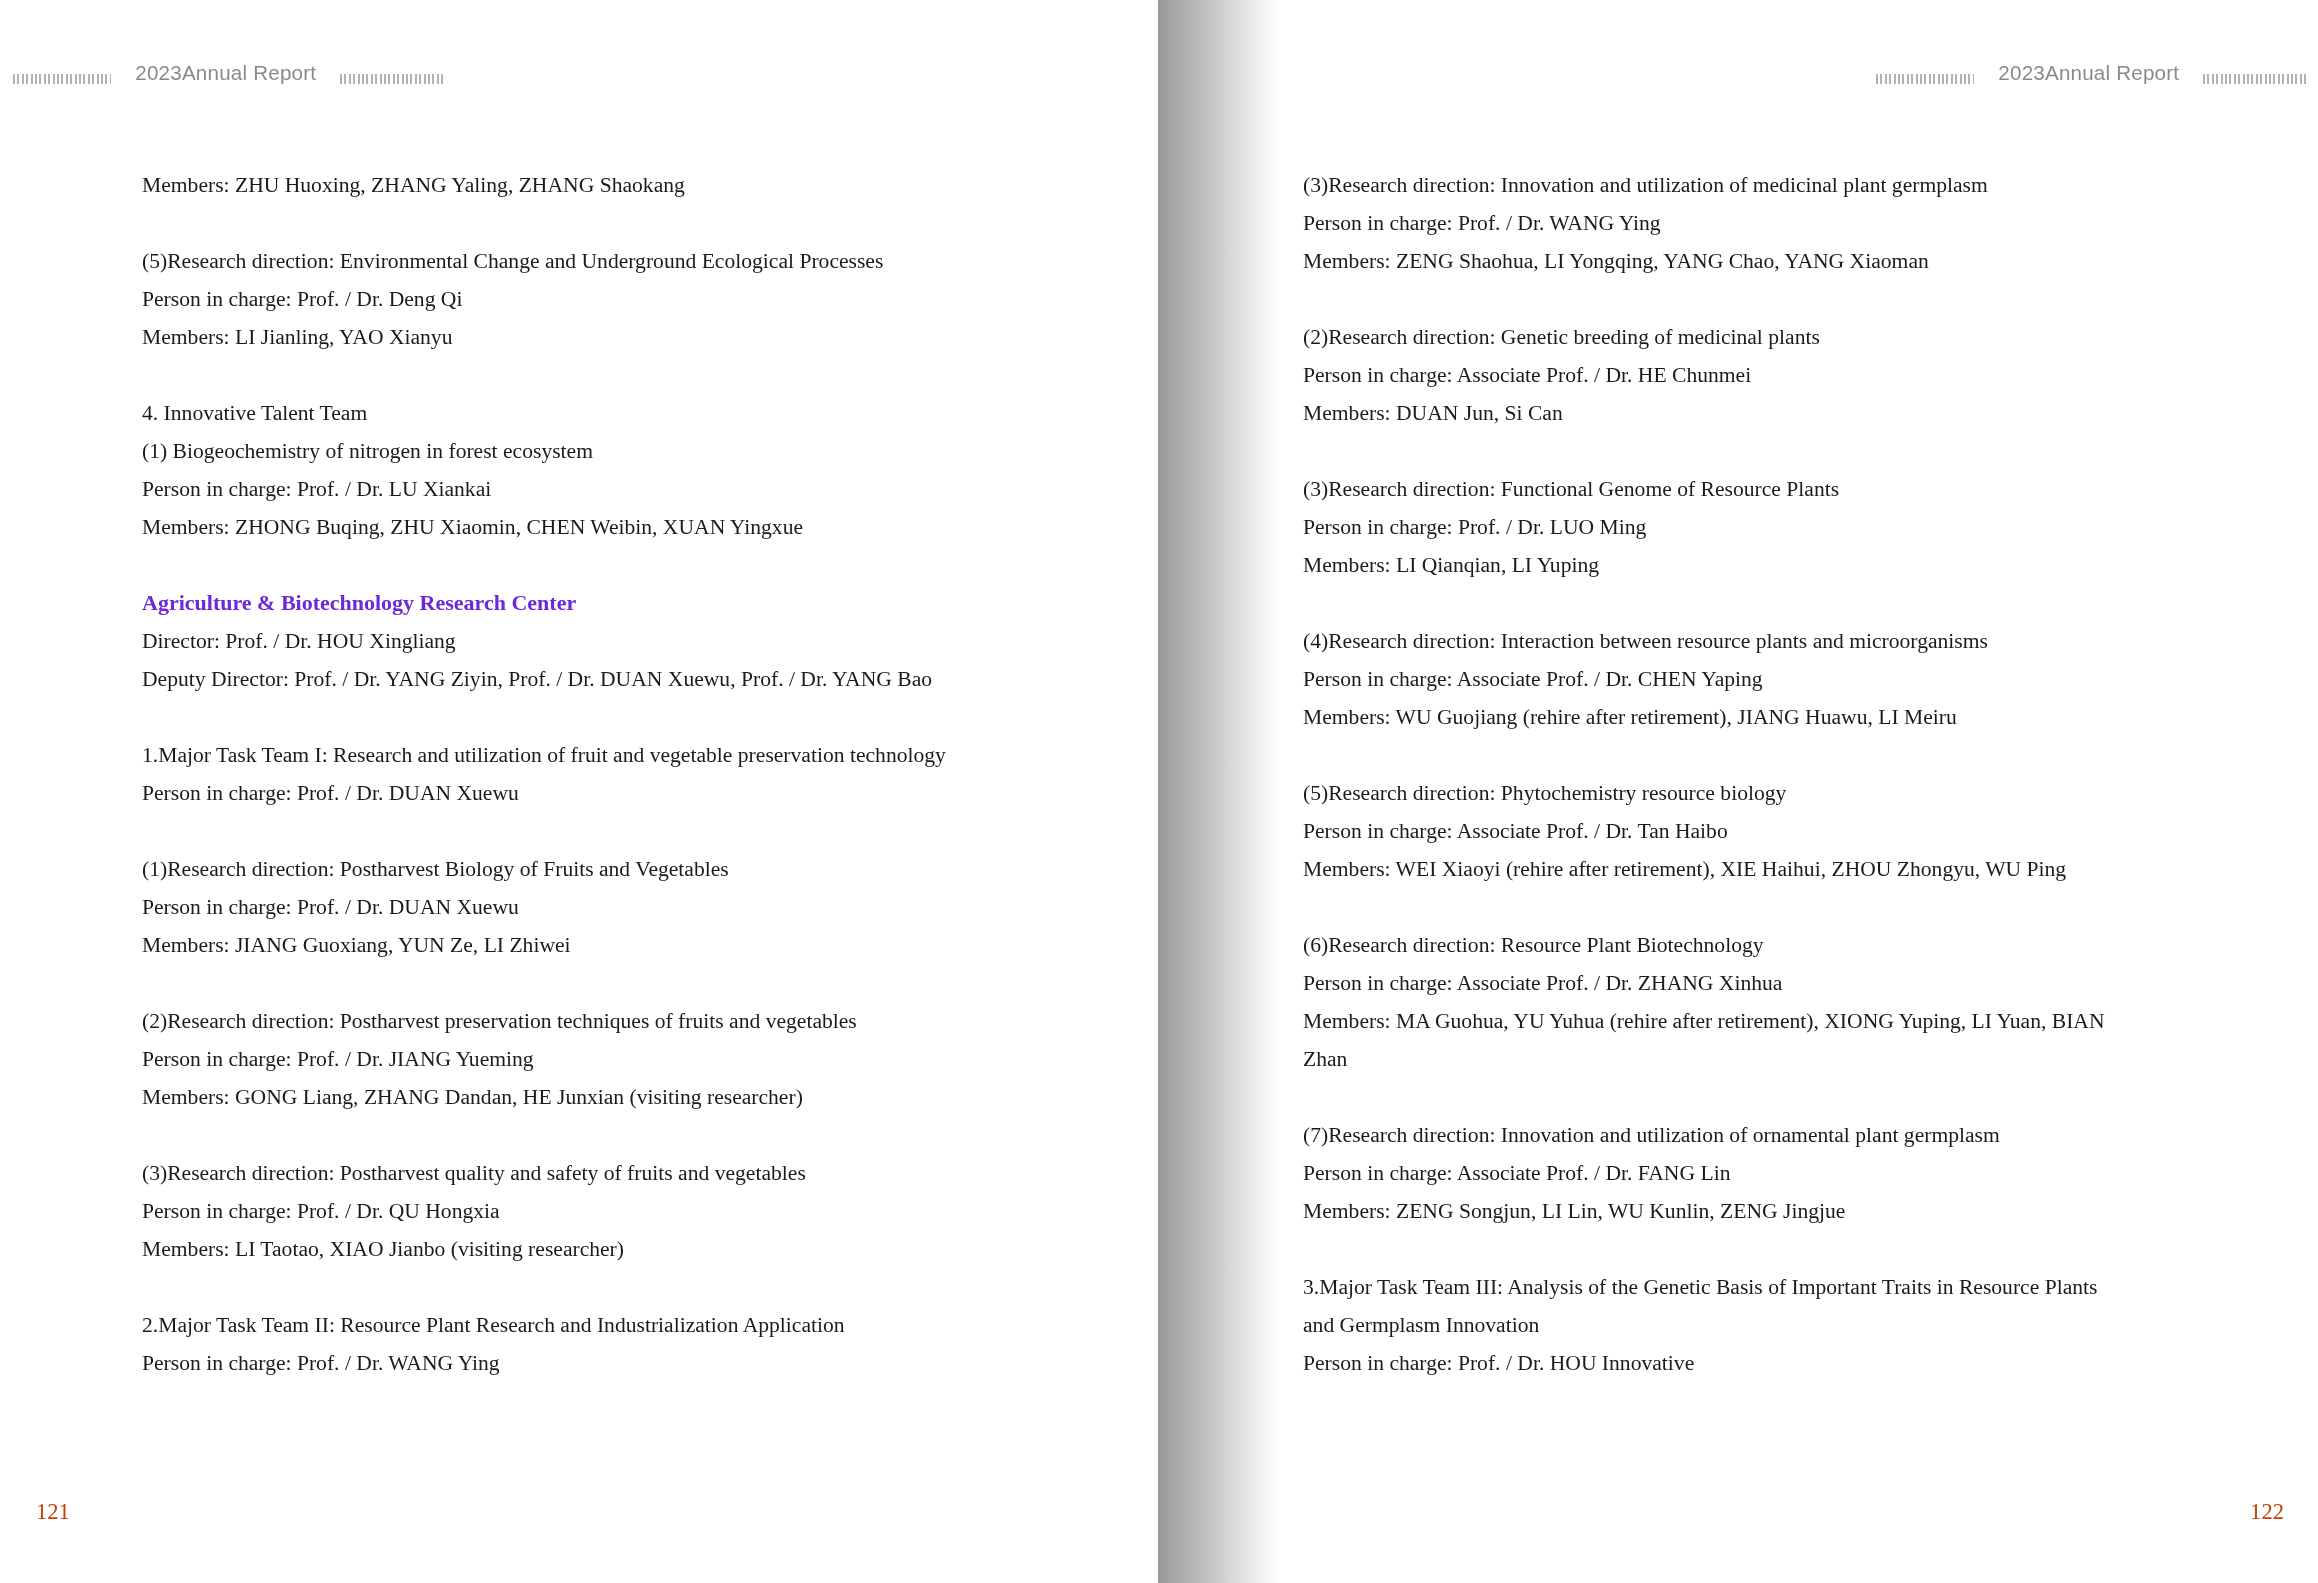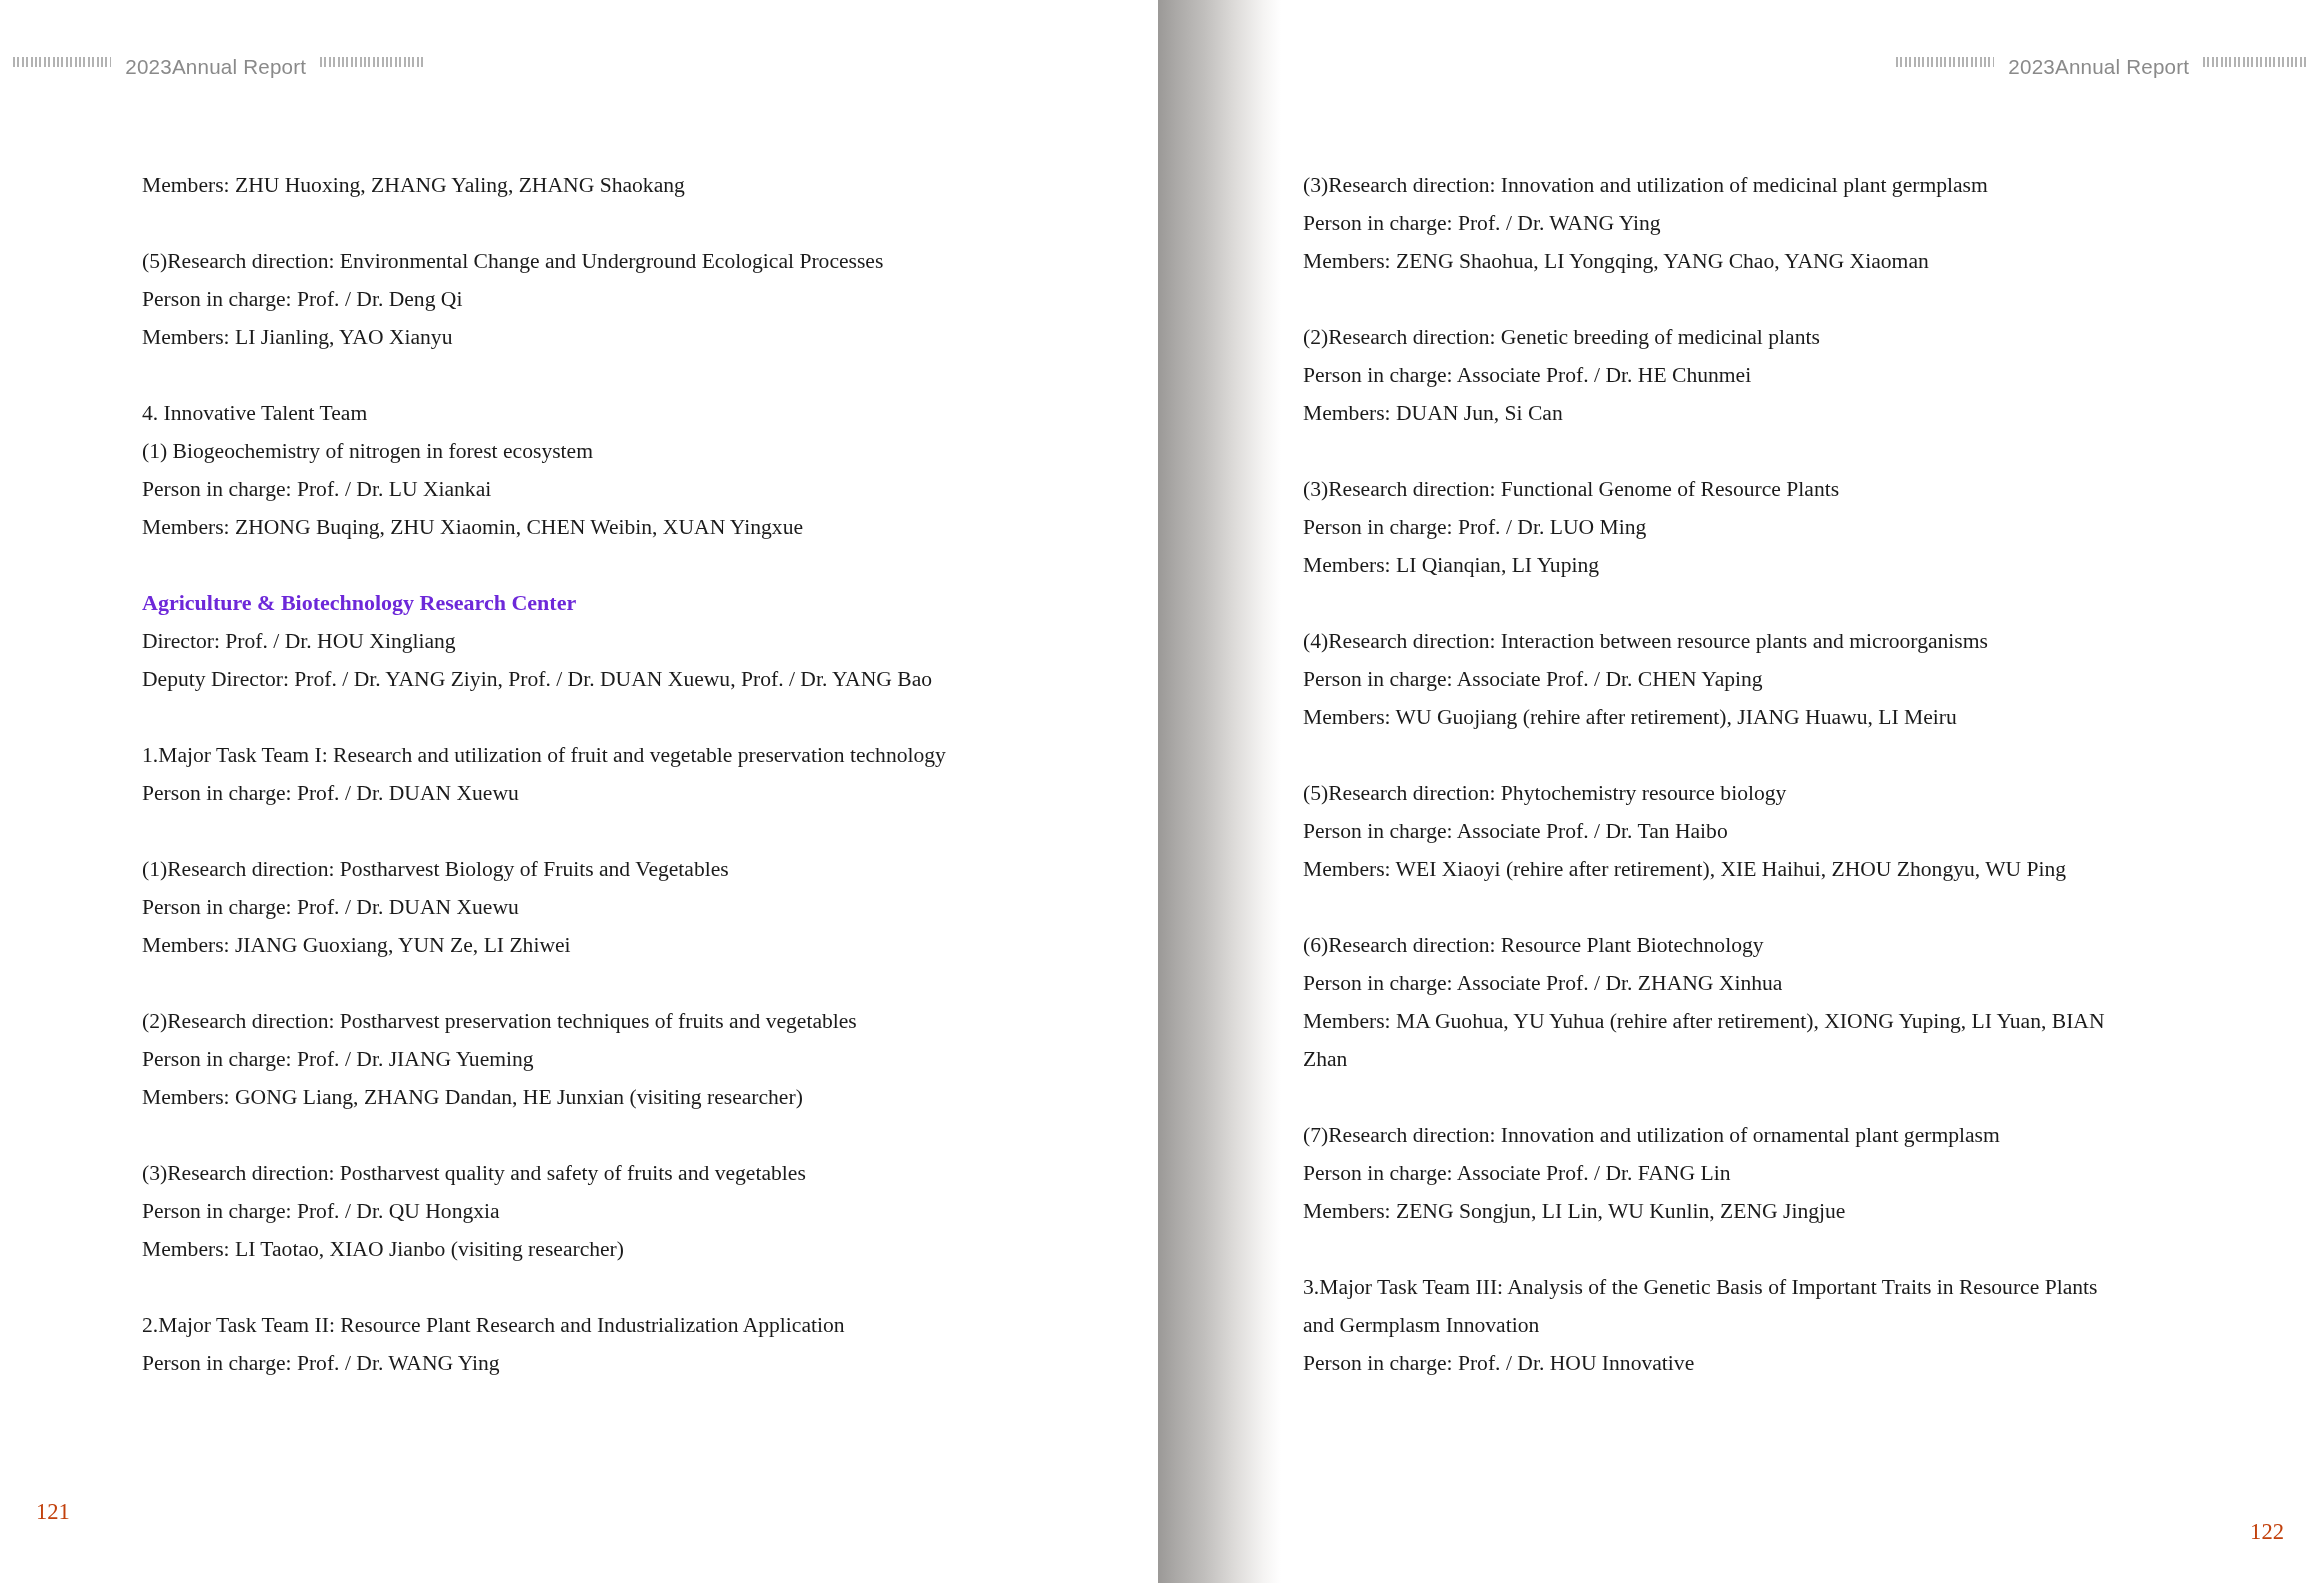--- a/index.html
+++ b/index.html
@@ -33,22 +33,22 @@
       #f5f4f3 86%,
       #ffffff 100%);
     pointer-events: none;
   }
   
   .page-header {
     position: absolute;
     top: 57px;
     height: 26.5px;
     display: flex;
-    align-items: flex-start;
-    gap: 14px;
+    align-items: flex-end;
+    gap: 24px;
     color: #8a8a8a;
     font-family: "Liberation Sans", sans-serif;
   }
   .page-header.left { left: 13.3px; }
   .page-header.right { right: 11.8px; }
   .dashes {
     height: 9.8px;
     background: repeating-linear-gradient(90deg, #9f9f9f 0px, #9f9f9f 2px, transparent 2px, transparent 4.4px);
     opacity: 0.8;
   }
@@ -82,21 +82,21 @@
   }
   
   .page-number {
     position: absolute;
     top: 1501px;
     font-size: 22.6px;
     line-height: 1;
     color: #c2410c;
   }
   .page-number.left { left: 36px; }
-  .page-number.right { right: 35px; margin-top: 20px; }
+  .page-number.right { right: 35px; }
 </style>
 </head>
 <body>
 
 <div class="spread">
 
   <div class="spine-shadow"></div>
 
   <div>
     <div class="page-header left">

